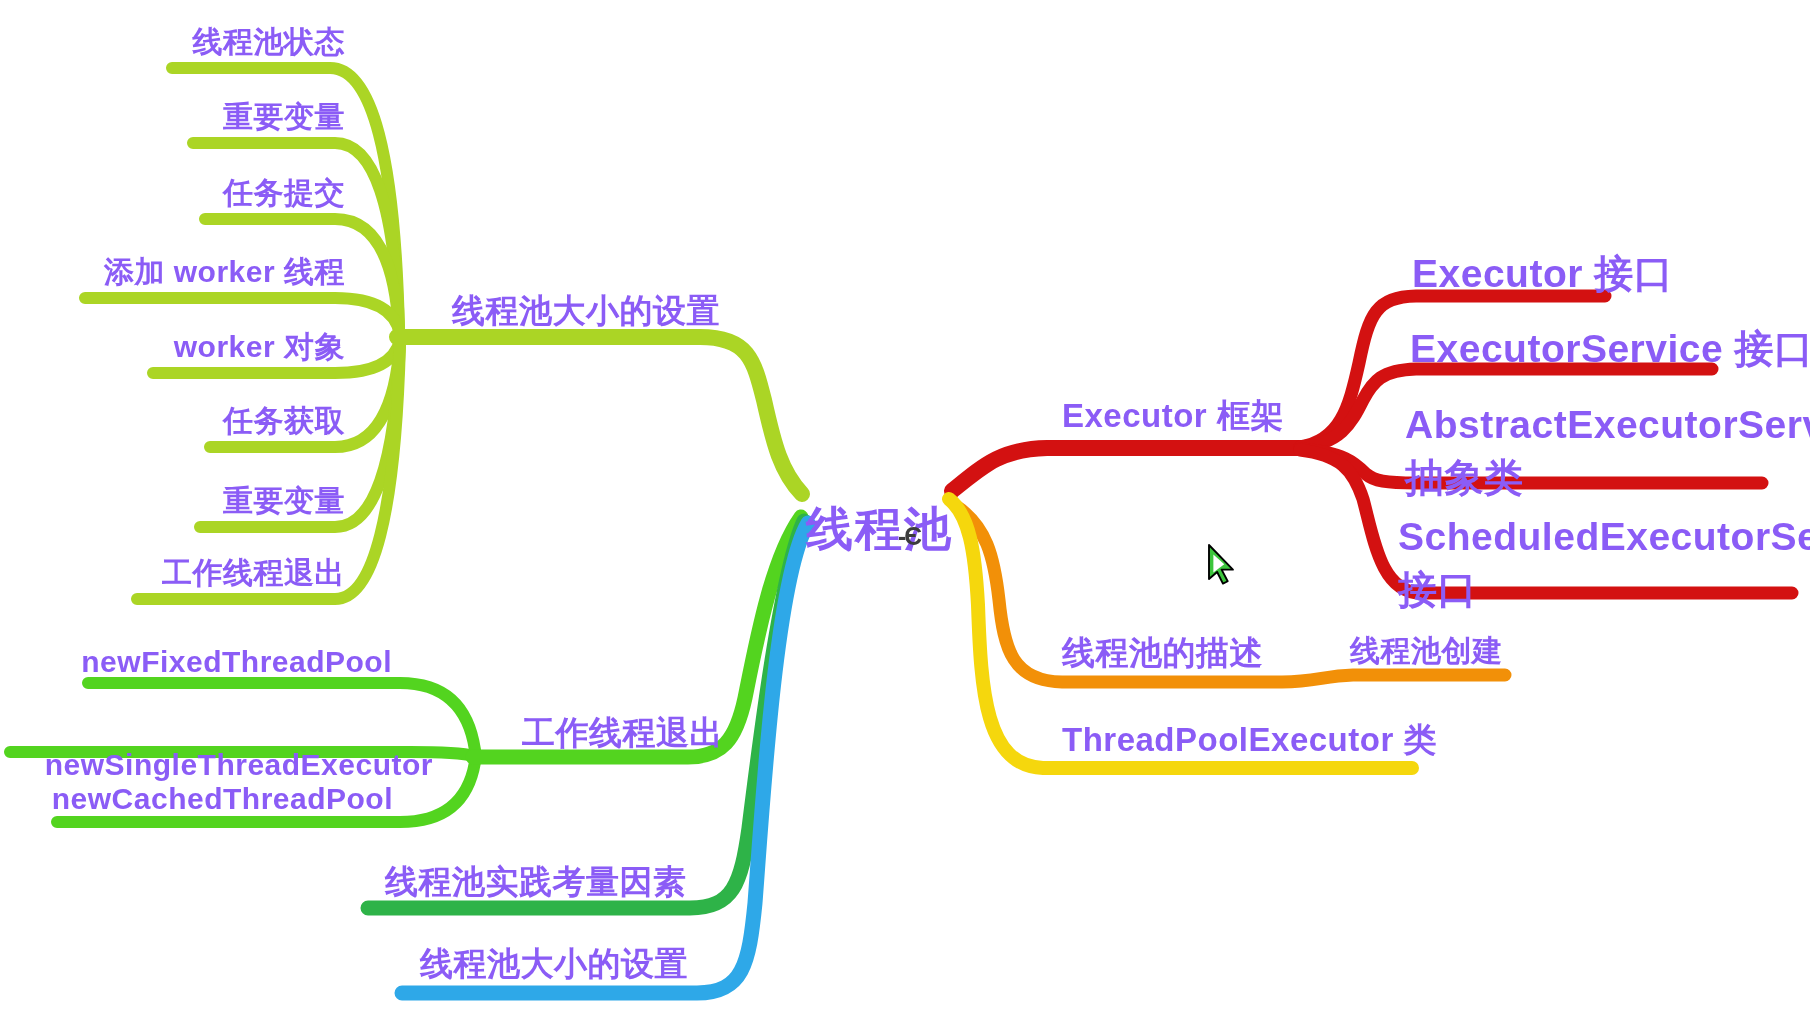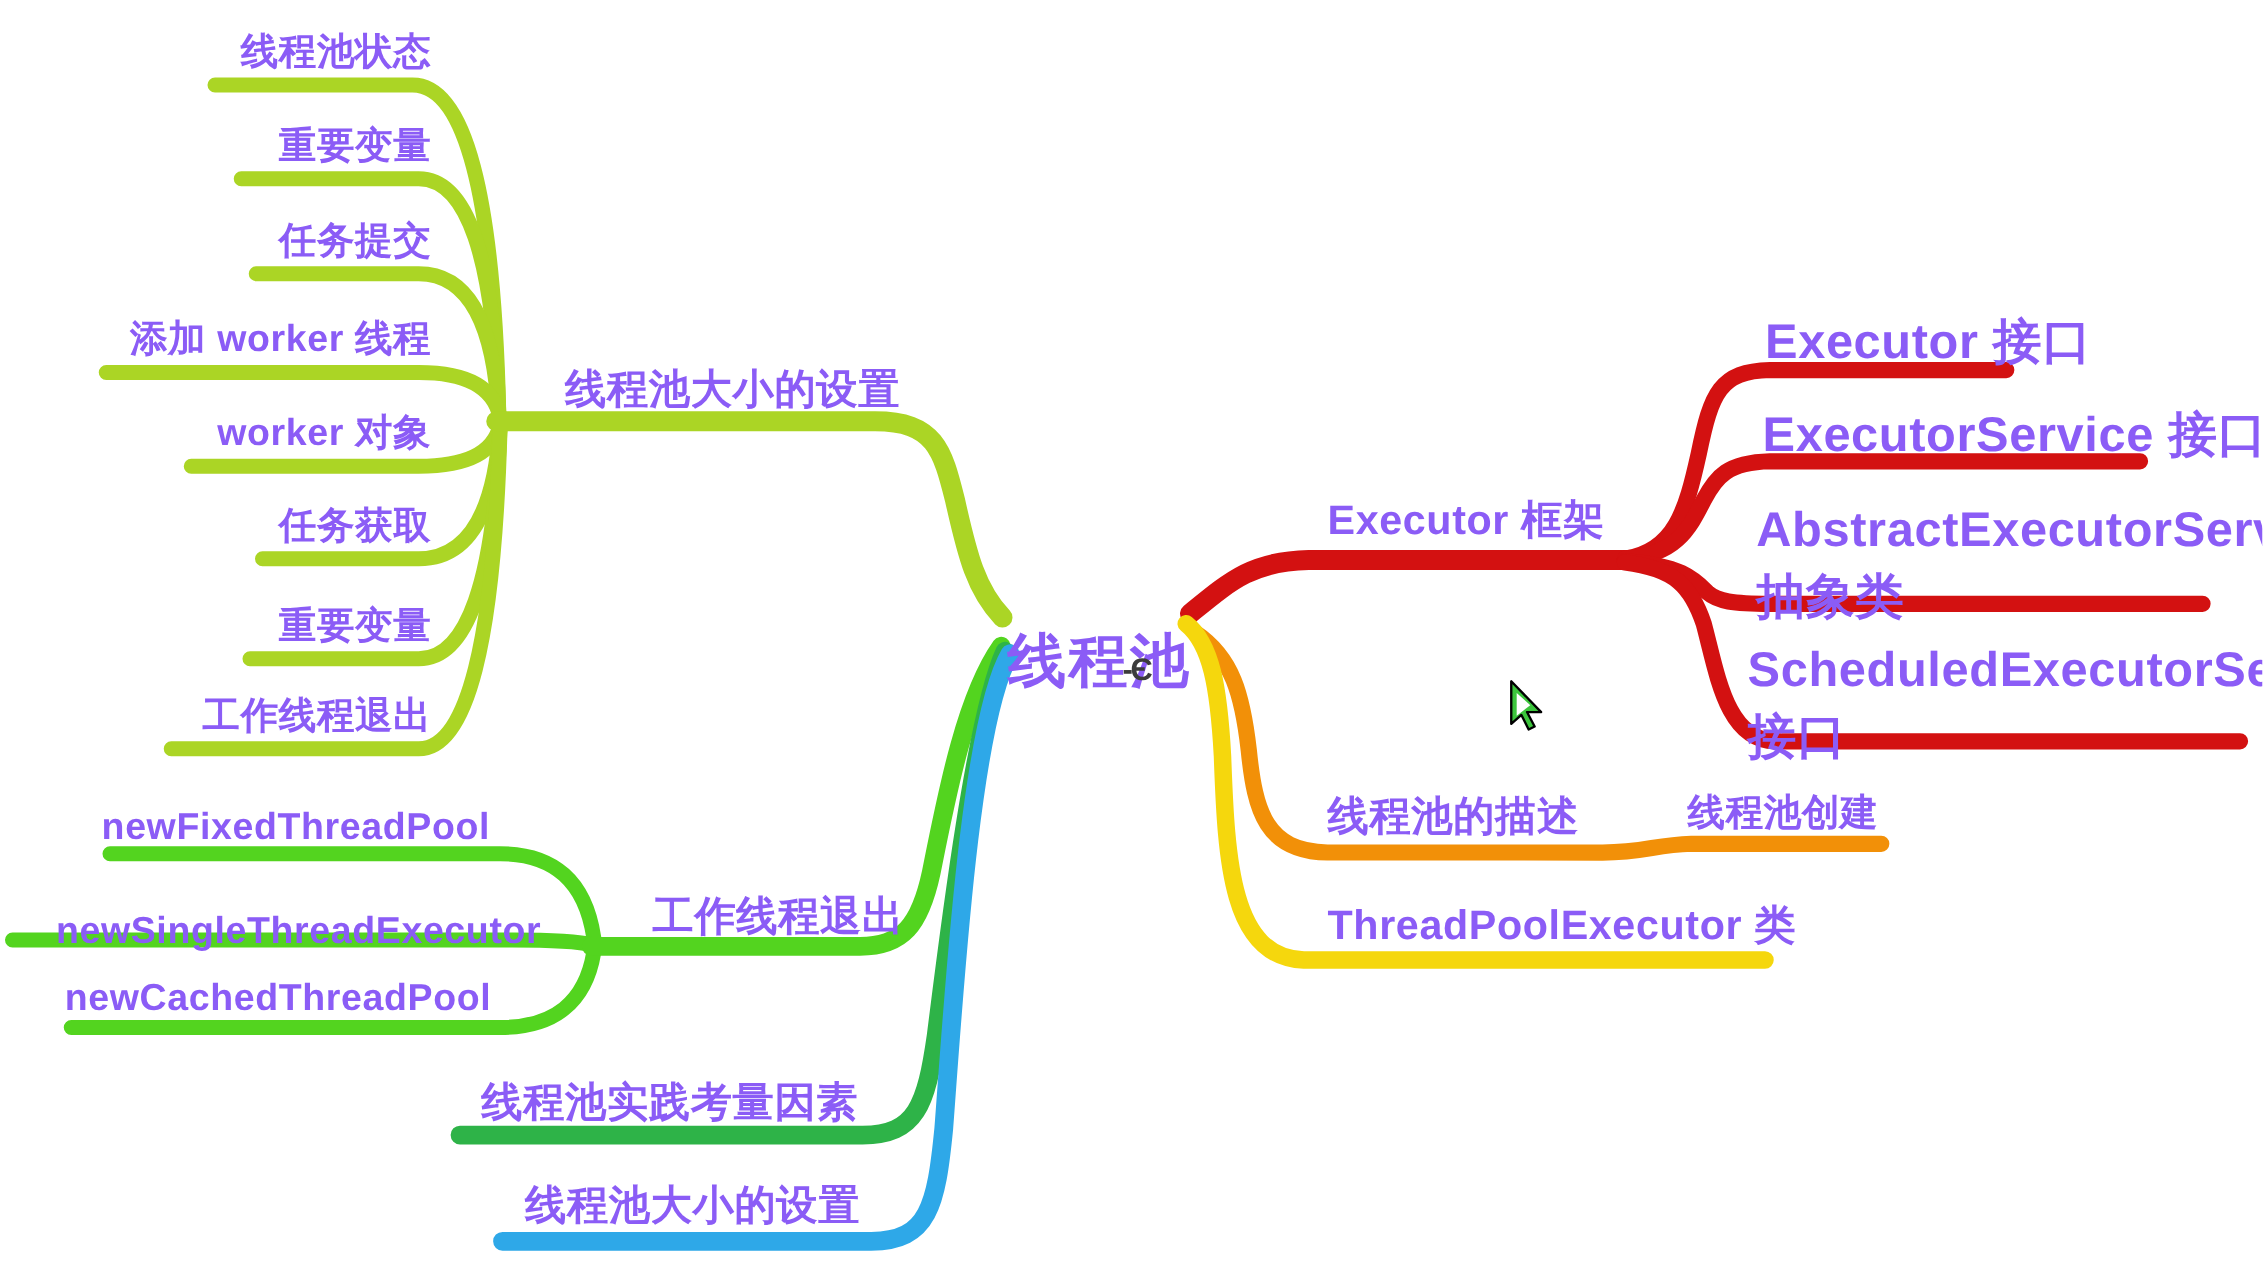--- a/index.html
+++ b/index.html
@@ -78,21 +78,21 @@
   <div class="lbl lvl2" style="right:1465px;top:100px">重要变量</div>
   <div class="lbl lvl2" style="right:1465px;top:176px">任务提交</div>
   <div class="lbl lvl2" style="right:1465px;top:255px">添加 worker 线程</div>
   <div class="lbl lvl2" style="right:1465px;top:330px">worker 对象</div>
   <div class="lbl lvl2" style="right:1465px;top:404px">任务获取</div>
   <div class="lbl lvl2" style="right:1465px;top:484px">重要变量</div>
   <div class="lbl lvl2" style="right:1465px;top:556px">工作线程退出</div>
 
   <div class="lbl lvl1" style="left:522px;top:714px">工作线程退出</div>
   <div class="lbl lvl2" style="right:1418px;top:645px">newFixedThreadPool</div>
-  <div class="lbl lvl2" style="right:1377px;top:728px">newSingleThreadExecutor</div>
+  <div class="lbl lvl2" style="right:1377px;top:748px">newSingleThreadExecutor</div>
   <div class="lbl lvl2" style="right:1417px;top:782px">newCachedThreadPool</div>
 
   <div class="lbl lvl1" style="left:385px;top:863px">线程池实践考量因素</div>
   <div class="lbl lvl1" style="left:420px;top:945px">线程池大小的设置</div>
 
   <div class="lbl lvl1" style="left:1062px;top:397px">Executor 框架</div>
   <div class="lbl lvl2r" style="left:1412px;top:252px">Executor 接口</div>
   <div class="lbl lvl2r" style="left:1410px;top:327px">ExecutorService 接口</div>
   <div class="lbl lvl2r wrap2" style="left:1405px;top:399px;width:375px">AbstractExecutorService 抽象类</div>
   <div class="lbl lvl2r wrap2" style="left:1398px;top:511px;width:410px">ScheduledExecutorService 接口</div>

